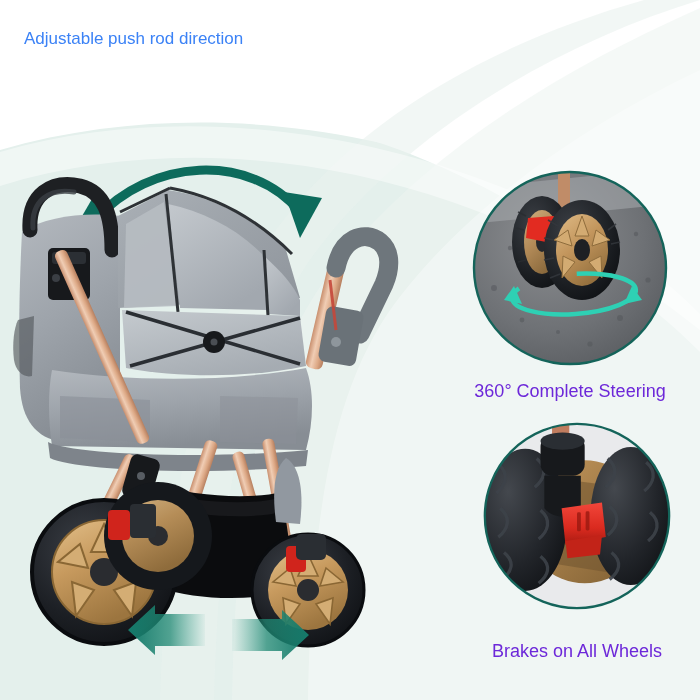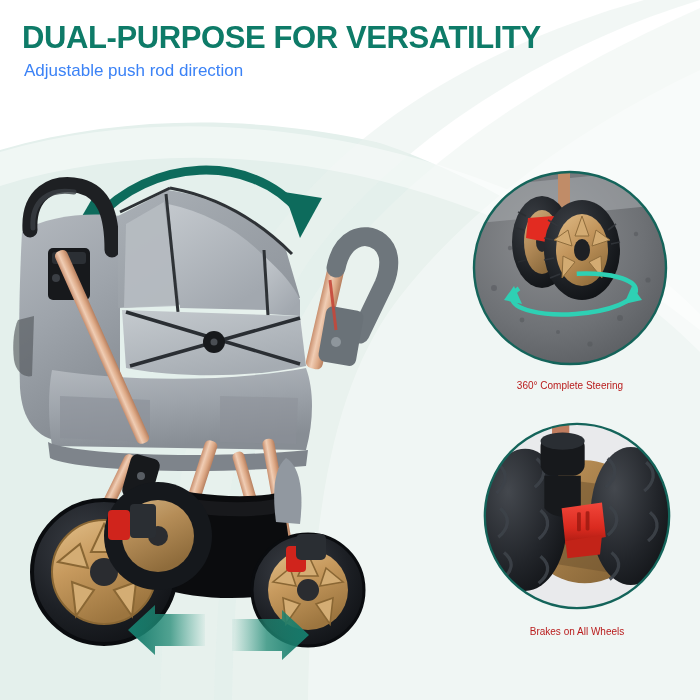--- a/index.html
+++ b/index.html
@@ -31,44 +31,43 @@
 
   
   .callout{position:absolute;z-index:5;}
   .callout-1{left:455px;top:168px;width:230px;}
   .callout-2{left:462px;top:420px;width:230px;}
   .circle-wrap{position:relative;width:200px;height:200px;margin:0 auto;}
   .callout-1 .circle-wrap{width:200px;height:200px;}
   .callout-2 .circle-wrap{width:192px;height:192px;}
   .circle-svg{position:absolute;left:0;top:0;width:100%;height:100%;}
   .caption{
-    text-align:center;font-size:10px;color:#b91c1c;
+    text-align:center;font-size:18px;color:#6d28d9;
     margin-top:12px;line-height:1.25;white-space:nowrap;
   }
-  .callout-2 .caption{margin-top:14px;}
+  .callout-2 .caption{margin-top:28px;}
 </style>
 </head>
 <body>
 
 <div class="page">
 
   <div class="bg-layer">
     <svg class="bg-svg" viewBox="0 0 700 700">
       <rect x="0" y="0" width="700" height="700" fill="#FFFFFF"></rect>
       <path d="M0,700 L0,150 C160,104 330,120 470,168 C570,202 640,250 700,300 L700,700 Z" fill="#E4F0EC"></path>
       <path d="M700,0 L700,330 C612,262 520,196 400,150 C300,112 160,96 0,138 L0,0 Z" fill="#FFFFFF"></path>
       <path d="M700,8 C560,70 430,150 340,260 C268,348 236,470 232,700 L700,700 Z" fill="#EDF4F1" opacity="0.55"></path>
       <path d="M700,70 C586,124 476,200 402,294 C340,372 312,486 308,700 L700,700 Z" fill="#FFFFFF" opacity="0.35"></path>
       <path d="M700,0 C556,44 408,132 320,246 C252,334 220,472 214,700 L160,700 C168,462 206,322 282,222 C372,104 528,24 700,-14 Z" fill="#E9F2EE" opacity="0.6"></path>
       <path d="M0,152 C150,108 322,124 466,174 C582,214 652,266 700,314 L700,352 C646,298 572,244 452,202 C314,154 150,140 0,186 Z" fill="#FFFFFF" opacity="0.45"></path>
     </svg>
   </div>
 
   <div class="header">
-    <h1 class="title">DUAL-PURPOSE FOR VERSATILITY</h1>
     <p class="subtitle">Adjustable push rod direction</p>
   </div>
 
   <div class="product">
     <svg class="product-svg" viewBox="0 0 470 560">
       <defs>
         <linearGradient id="fabGray" x1="0" y1="0" x2="0.3" y2="1">
           <stop offset="0%" stop-color="#B3B8BE"></stop>
           <stop offset="50%" stop-color="#9EA4AB"></stop>
           <stop offset="100%" stop-color="#878D94"></stop>

